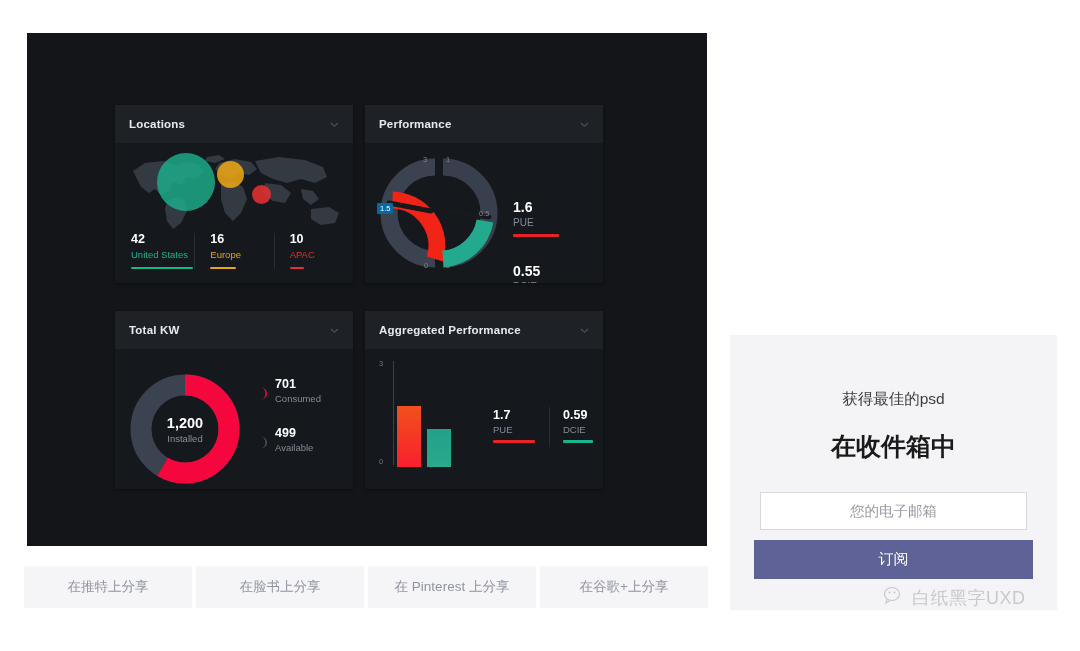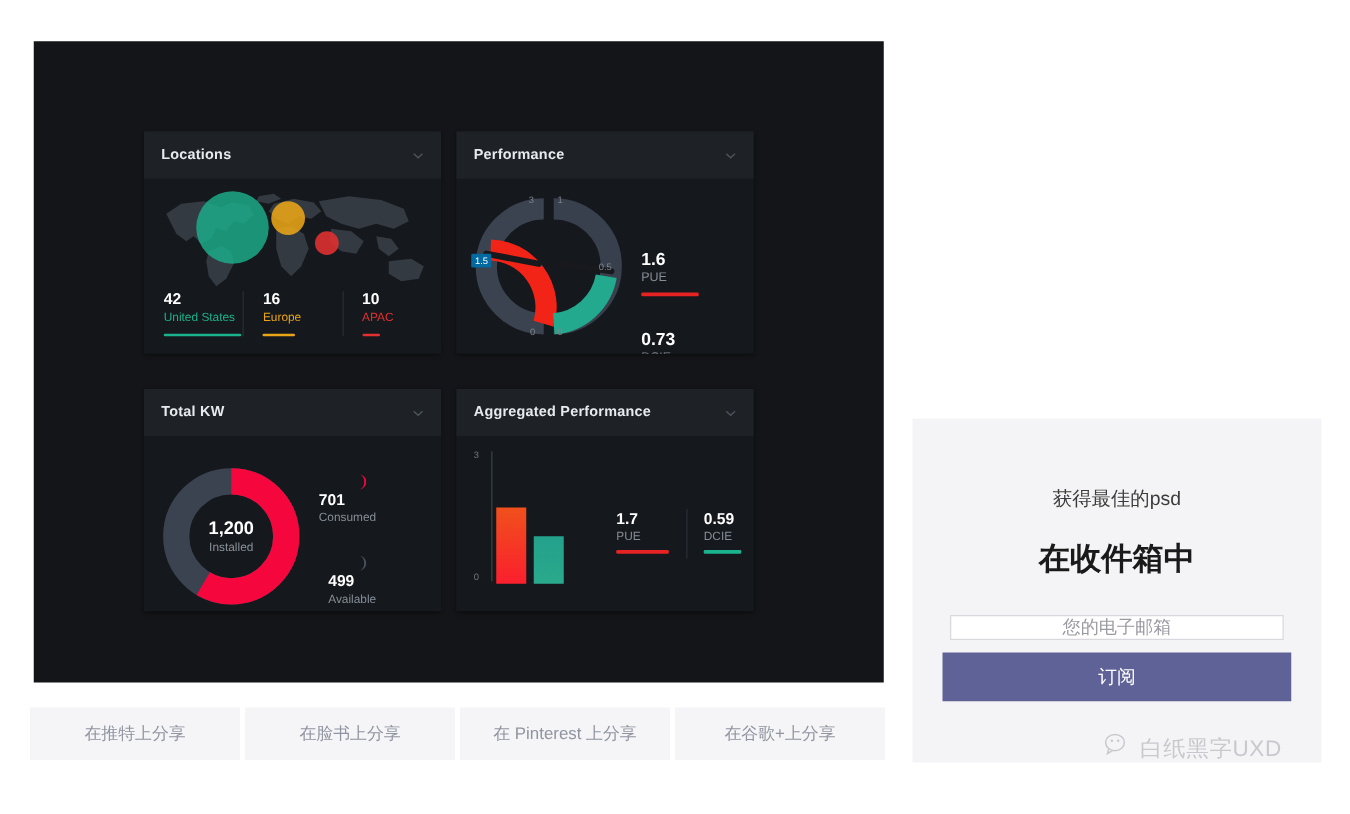--- a/index.html
+++ b/index.html
@@ -203,22 +203,21 @@
     font-size: 9.5px;
     line-height: 13px;
   }
   #kw-legend {
     position: absolute;
     left: 140px;
     top: 28px;
   }
   .legend-row {
     display: flex;
-    align-items: flex-end;
-    flex-direction: column;
+    align-items: center;
   }
   .legend-row + .legend-row { margin-top: 20px; }
   .legend-icon {
     width: 12px;
     height: 14px;
     margin-right: 8px;
     margin-top: 2px;
     flex: 0 0 12px;
   }
   .legend-value {
@@ -337,21 +336,21 @@
     text-align: center;
     color: #1a1a1a;
     font-size: 25px;
     font-weight: bold;
     margin-top: 20px;
   }
   #email-field {
     display: block;
     margin: 29px auto 0 auto;
     width: 267px;
-    height: 20px;
+    height: 38px;
     background: #ffffff;
     border: 1px solid #d8d8dd;
     box-sizing: border-box;
     text-align: center;
     font-size: 14.5px;
     color: #3c3c3c;
     font-family: "Liberation Sans", "DejaVu Sans", sans-serif;
   }
   #email-field::placeholder { color: #9a9aa2; }
   #subscribe-button {
@@ -468,21 +467,21 @@
           <span class="gauge-num" style="left:104px;top:60px">0.5</span>
           <span class="gauge-num" style="left:71px;top:112px">0</span>
         </div>
         <div id="perf-readouts">
           <div class="readout">
             <div class="readout-value">1.6</div>
             <div class="readout-label">PUE</div>
             <div class="readout-rule" style="background:#e62222"></div>
           </div>
           <div class="readout">
-            <div class="readout-value">0.73</div>
+            <div class="readout-value">0.55</div>
             <div class="readout-label">DCIE</div>
             <div class="readout-rule" style="background:#1bb38d;width:30px"></div>
           </div>
         </div>
       </div>
     </div>
 
     <div class="card">
       <div class="card-header">
         <span class="card-title">Total KW</span>

